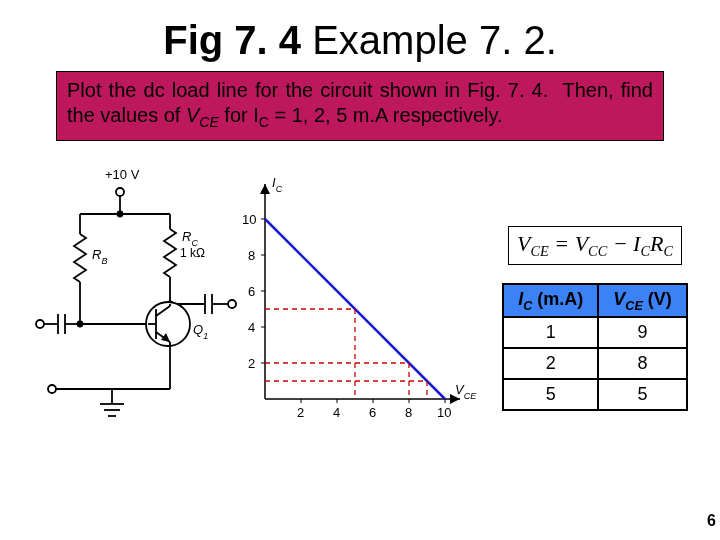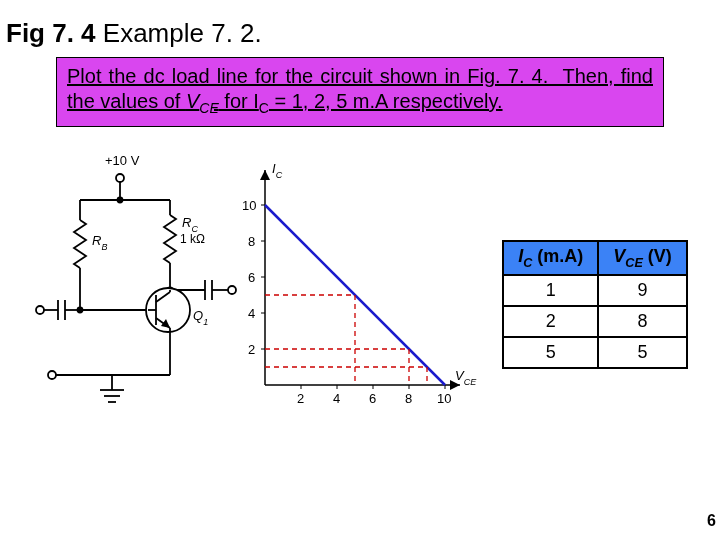--- a/index.html
+++ b/index.html
@@ -5,38 +5,36 @@
   body {
     margin: 0;
     padding: 0;
     width: 720px;
     height: 540px;
     font-family: Verdana, Arial, sans-serif;
     background: #fff;
     position: relative;
   }
   .title {
-    text-align: left;
-    font-size: 26px;
+    text-align: center;
+    font-size: 40px;
     font-weight: normal;
     margin-top: 18px;
     margin-bottom: 8px;
-    padding-left: 6px;
   }
   .title b { font-weight: bold; }
   .problem-box {
     margin: 0 56px 0 56px;
     border: 1px solid #000;
-    background: #d946ef;
+    background: #be185d;
     padding: 6px 10px 8px 10px;
     font-size: 20px;
     line-height: 1.25;
     text-align: justify;
     text-justify: inter-word;
-    text-decoration: underline;
   }
   .problem-box .it { font-style: italic; }
   .problem-box .sub { font-size: 70%; vertical-align: sub; }
   .lower {
     display: flex;
     flex-direction: row;
     margin-top: 18px;
     padding: 0 20px 0 30px;
     align-items: center;
   }
@@ -208,20 +206,23 @@
         <line x1="35" y1="194" x2="179" y2="194"></line>
           <line x1="179" y1="194" x2="179" y2="230"></line>
 
         <line x1="35" y1="212" x2="197" y2="212"></line>
           <line x1="197" y1="212" x2="197" y2="230"></line>
       </g>
     </g>
   </svg>
 
   <div class="right-col">
+    <div class="equation">
+      <span>V</span><span class="sub">CE</span><span> = </span><span>V</span><span class="sub">CC</span><span> − </span><span>I</span><span class="sub">C</span><span>R</span><span class="sub">C</span>
+    </div>
 
     <table class="result-table">
       <tbody>
           <tr>
         <th><span class="it">I</span><span class="it sub">C</span><span> (m.A)</span></th>
         <th><span class="it">V</span><span class="it sub">CE</span><span> (V)</span></th>
       </tr>
       <tr>
             <td>1</td>
             <td>9</td>

